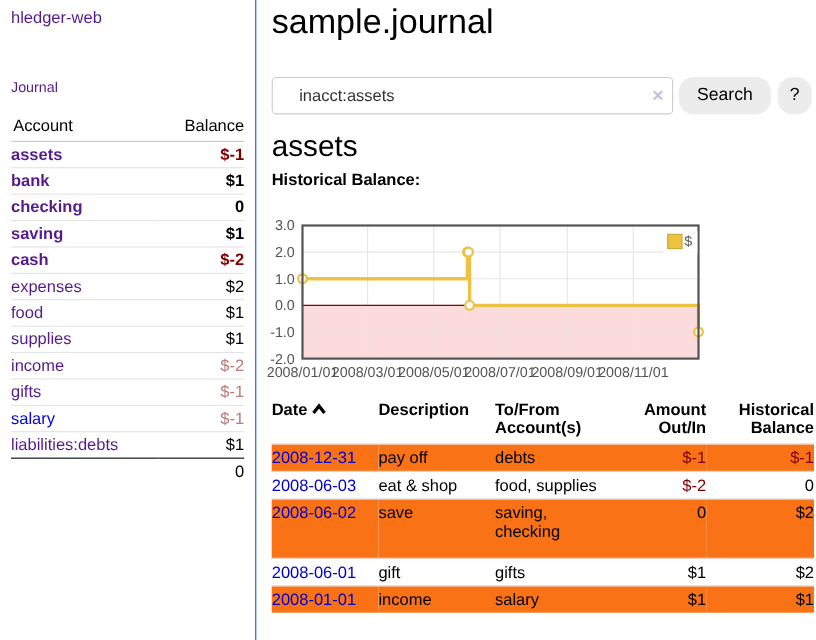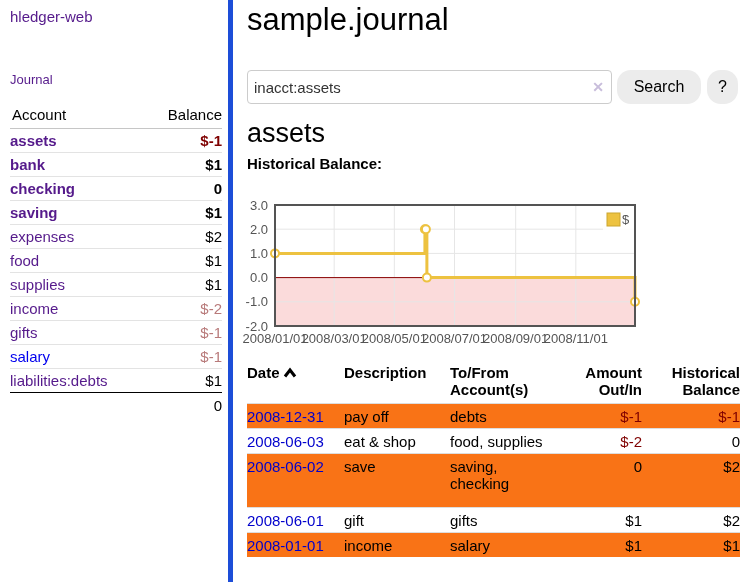--- a/index.html
+++ b/index.html
@@ -9,21 +9,21 @@
     font-family: "Liberation Sans", sans-serif;
     background: #fff;
     color: #000;
     overflow: hidden;
   }
   a { text-decoration: none; }
 
   
   .sidebar {
     position: absolute; left: 0; top: 0; width: 233px; height: 582px;
-    border-right: 5px solid #1d4ed8;
+    border-right: 1px solid #1d4ed8;
   }
   .brand { position: absolute; left: 10px; top: 8px; font-size: 15px; color: #551a8b; }
   .journal-link { position: absolute; left: 10px; top: 72px; font-size: 13px; color: #551a8b; }
   table.acct {
     position: absolute; left: 10px; top: 101px; width: 212px;
     border-collapse: collapse; font-size: 15px;
   }
   table.acct th { font-weight: normal; text-align: left; padding: 5px 0 5px 2px; border-bottom: 1px solid #c6c6c6; }
   table.acct th.ab { text-align: right; padding-right: 0; }
   table.acct tbody tr { border-bottom: 1px solid #e3e3e3; }
@@ -39,21 +39,21 @@
   .negl { color: #b87a7a; }
   tr.lastacct { border-bottom: 1px solid #000 !important; }
   tr.total { border-bottom: none !important; }
   tr.total td { padding: 4px 0; }
 
   
   h1.pagetitle { position: absolute; left: 247px; top: 2px; font-size: 31px; font-weight: 400; }
   .searchbox { position: absolute; left: 247px; top: 70px; width: 365px; height: 34px; }
   .searchbox input {
     width: 100%; height: 34px; border: 1px solid #ccc; border-radius: 4px;
-    padding: 6px 30px 6px 6px; font-size: 15px; color: #333;
+    padding: 6px 30px 6px 24px; font-size: 15px; color: #333;
     font-family: "Liberation Sans", sans-serif;
   }
   .clear-x {
     position: absolute; right: 8px; top: 8px; font-size: 14px; font-weight: bold;
     color: #c8bddb; cursor: pointer; line-height: 18px;
   }
   .btn {
     position: absolute; top: 70px; height: 34px; border: none; border-radius: 14px;
     background: #ececec; font-size: 16px; color: #000; cursor: pointer;
     font-family: "Liberation Sans", sans-serif;
@@ -103,20 +103,24 @@
           <td class="d1"><a href="#">bank</a></td>
           <td class="bal">$1</td>
         </tr>
       <tr class="b">
           <td class="d2"><a href="#">checking</a></td>
           <td class="bal">0</td>
         </tr>
       <tr class="b">
           <td class="d2"><a href="#">saving</a></td>
           <td class="bal">$1</td>
+        </tr>
+      <tr class="b">
+          <td class="d1"><a href="#">cash</a></td>
+          <td class="bal negd">$-2</td>
         </tr>
       <tr>
           <td class="d0"><a href="#">expenses</a></td>
           <td class="bal">$2</td>
         </tr>
       <tr>
           <td class="d1"><a href="#">food</a></td>
           <td class="bal">$1</td>
         </tr>
       <tr>

